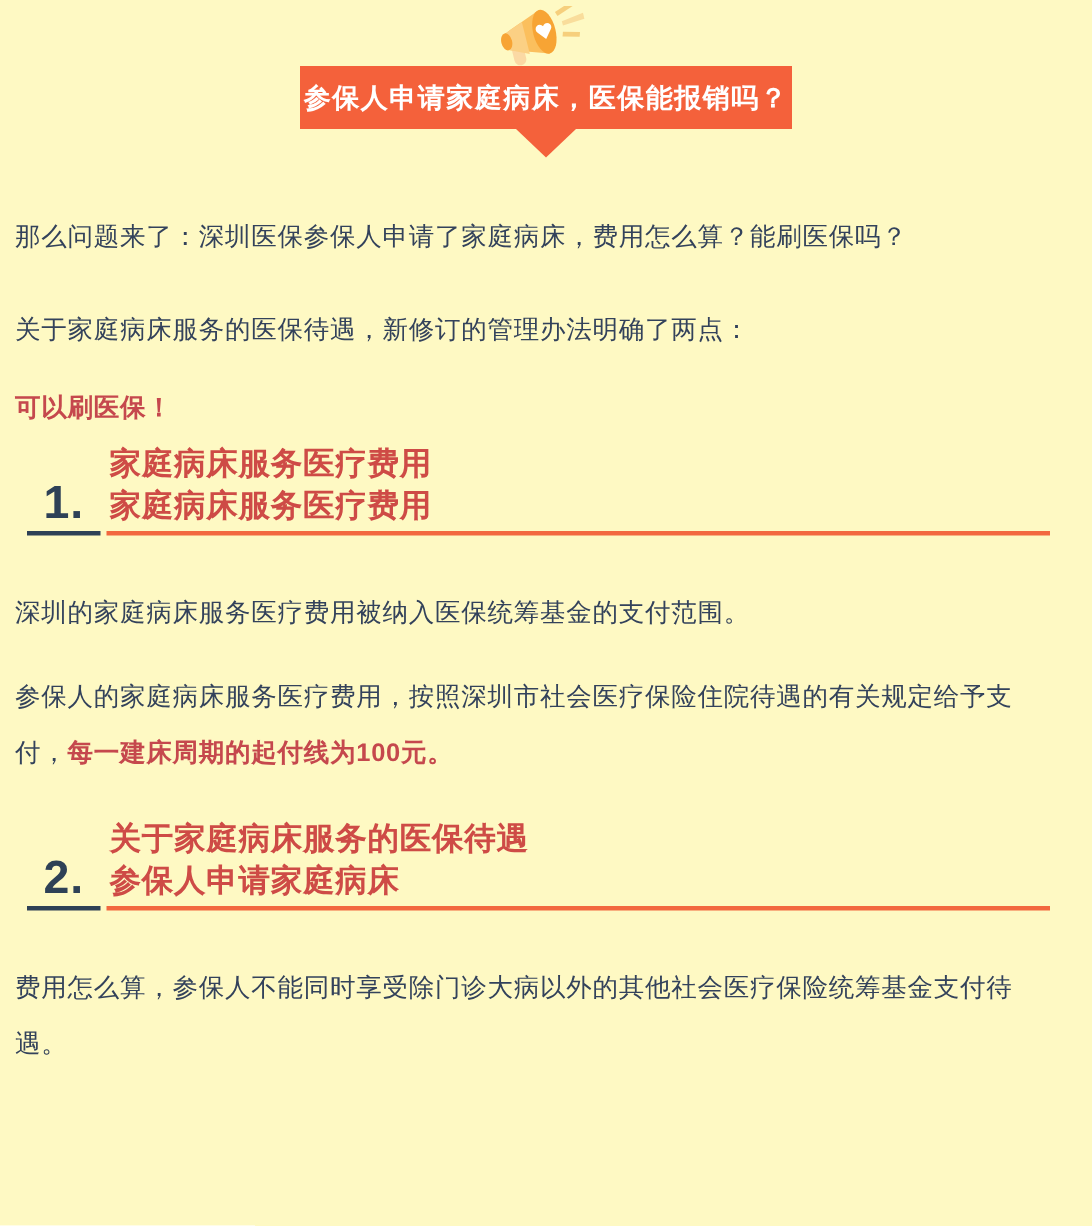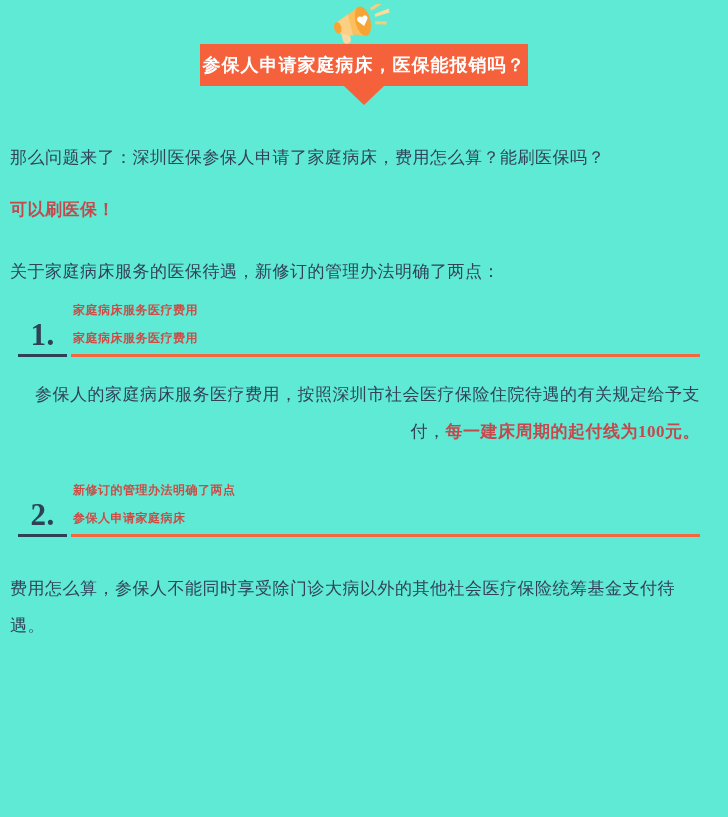--- a/index.html
+++ b/index.html
@@ -5,22 +5,22 @@
   html, body {
     margin: 0;
     padding: 0;
     background: #ffffff;
   }
   .page {
     position: relative;
     width: 728px;
     height: 817px;
     margin: 0 auto;
-    background: #5eead4;
-    font-family: Liberation Serif, serif;
+    background: #fef9c3;
+    font-family: Liberation Sans, sans-serif;
     overflow: hidden;
   }
   
   .header {
     padding-top: 6px;
     text-align: center;
   }
   .megaphone-wrap {
     height: 38px;
     display: flex;
@@ -79,41 +79,41 @@
     font-size: 31px;
     font-weight: bold;
     color: #2E4156;
     line-height: 34px;
     flex: 0 0 auto;
   }
   .sec-titles {
     margin-left: 6px;
     color: #CE4B46;
     font-weight: bold;
-    font-size: 12px;
+    font-size: 21px;
     line-height: 28px;
   }
   .sec-rule {
     display: flex;
     margin-top: 2px;
     height: 3px;
   }
   .rule-navy {
     width: 49px;
     margin-left: 8px;
     background: #2E4156;
     flex: 0 0 auto;
   }
   .rule-orange {
     flex: 1 1 auto;
     margin-left: 4px;
     background: #F2683F;
   }
   .sec-body-first { margin-top: 33px; }
-  .sec-body      { margin-top: 19px; text-align: right; }
+  .sec-body      { margin-top: 19px; }
   .sec-body-next { margin-top: 16px; }
 </style>
 </head>
 <body>
 
 <div class="page">
 
   <div class="header">
     <div class="megaphone-wrap">
       <svg width="72" height="40" viewBox="0 0 72 40" aria-hidden="true">
@@ -139,47 +139,48 @@
     <div class="banner">
       <span>参保人申请家庭病床，医保能报销吗？</span>
     </div>
     <div class="banner-pointer"></div>
   </div>
 
   <div class="content">
 
     <p class="para p-question">那么问题来了：深圳医保参保人申请了家庭病床，费用怎么算？能刷医保吗？</p>
 
+    <p class="para p-lead">关于家庭病床服务的医保待遇，新修订的管理办法明确了两点：</p>
+
     <p class="para p-answer">可以刷医保！</p>
-
-    <p class="para p-lead">关于家庭病床服务的医保待遇，新修订的管理办法明确了两点：</p>
 
     <div class="sec1">
       <div class="section-header">
         <div class="sec-num">1.</div>
         <div class="sec-titles">
           <div>家庭病床服务医疗费用</div>
           <div>家庭病床服务医疗费用</div>
         </div>
       </div>
       <div class="sec-rule">
         <span class="rule-navy"></span>
         <span class="rule-orange"></span>
       </div>
 
+      <p class="para sec-body-first">深圳的家庭病床服务医疗费用被纳入医保统筹基金的支付范围。</p>
 
       <p class="para sec-body"><span>参保人的家庭病床服务医疗费用，按照深圳市社会医疗保险住院待遇的有关规定给予支付，</span><span class="hl">每一建床周期的起付线为100元。</span></p>
 
     </div>
 
     <div class="sec2">
       <div class="section-header">
         <div class="sec-num">2.</div>
         <div class="sec-titles">
-          <div>新修订的管理办法明确了两点</div>
+          <div>关于家庭病床服务的医保待遇</div>
           <div>参保人申请家庭病床</div>
         </div>
       </div>
       <div class="sec-rule">
         <span class="rule-navy"></span>
         <span class="rule-orange"></span>
       </div>
 
       <p class="para sec-body-first">费用怎么算，参保人不能同时享受除门诊大病以外的其他社会医疗保险统筹基金支付待遇。</p>
     </div>

